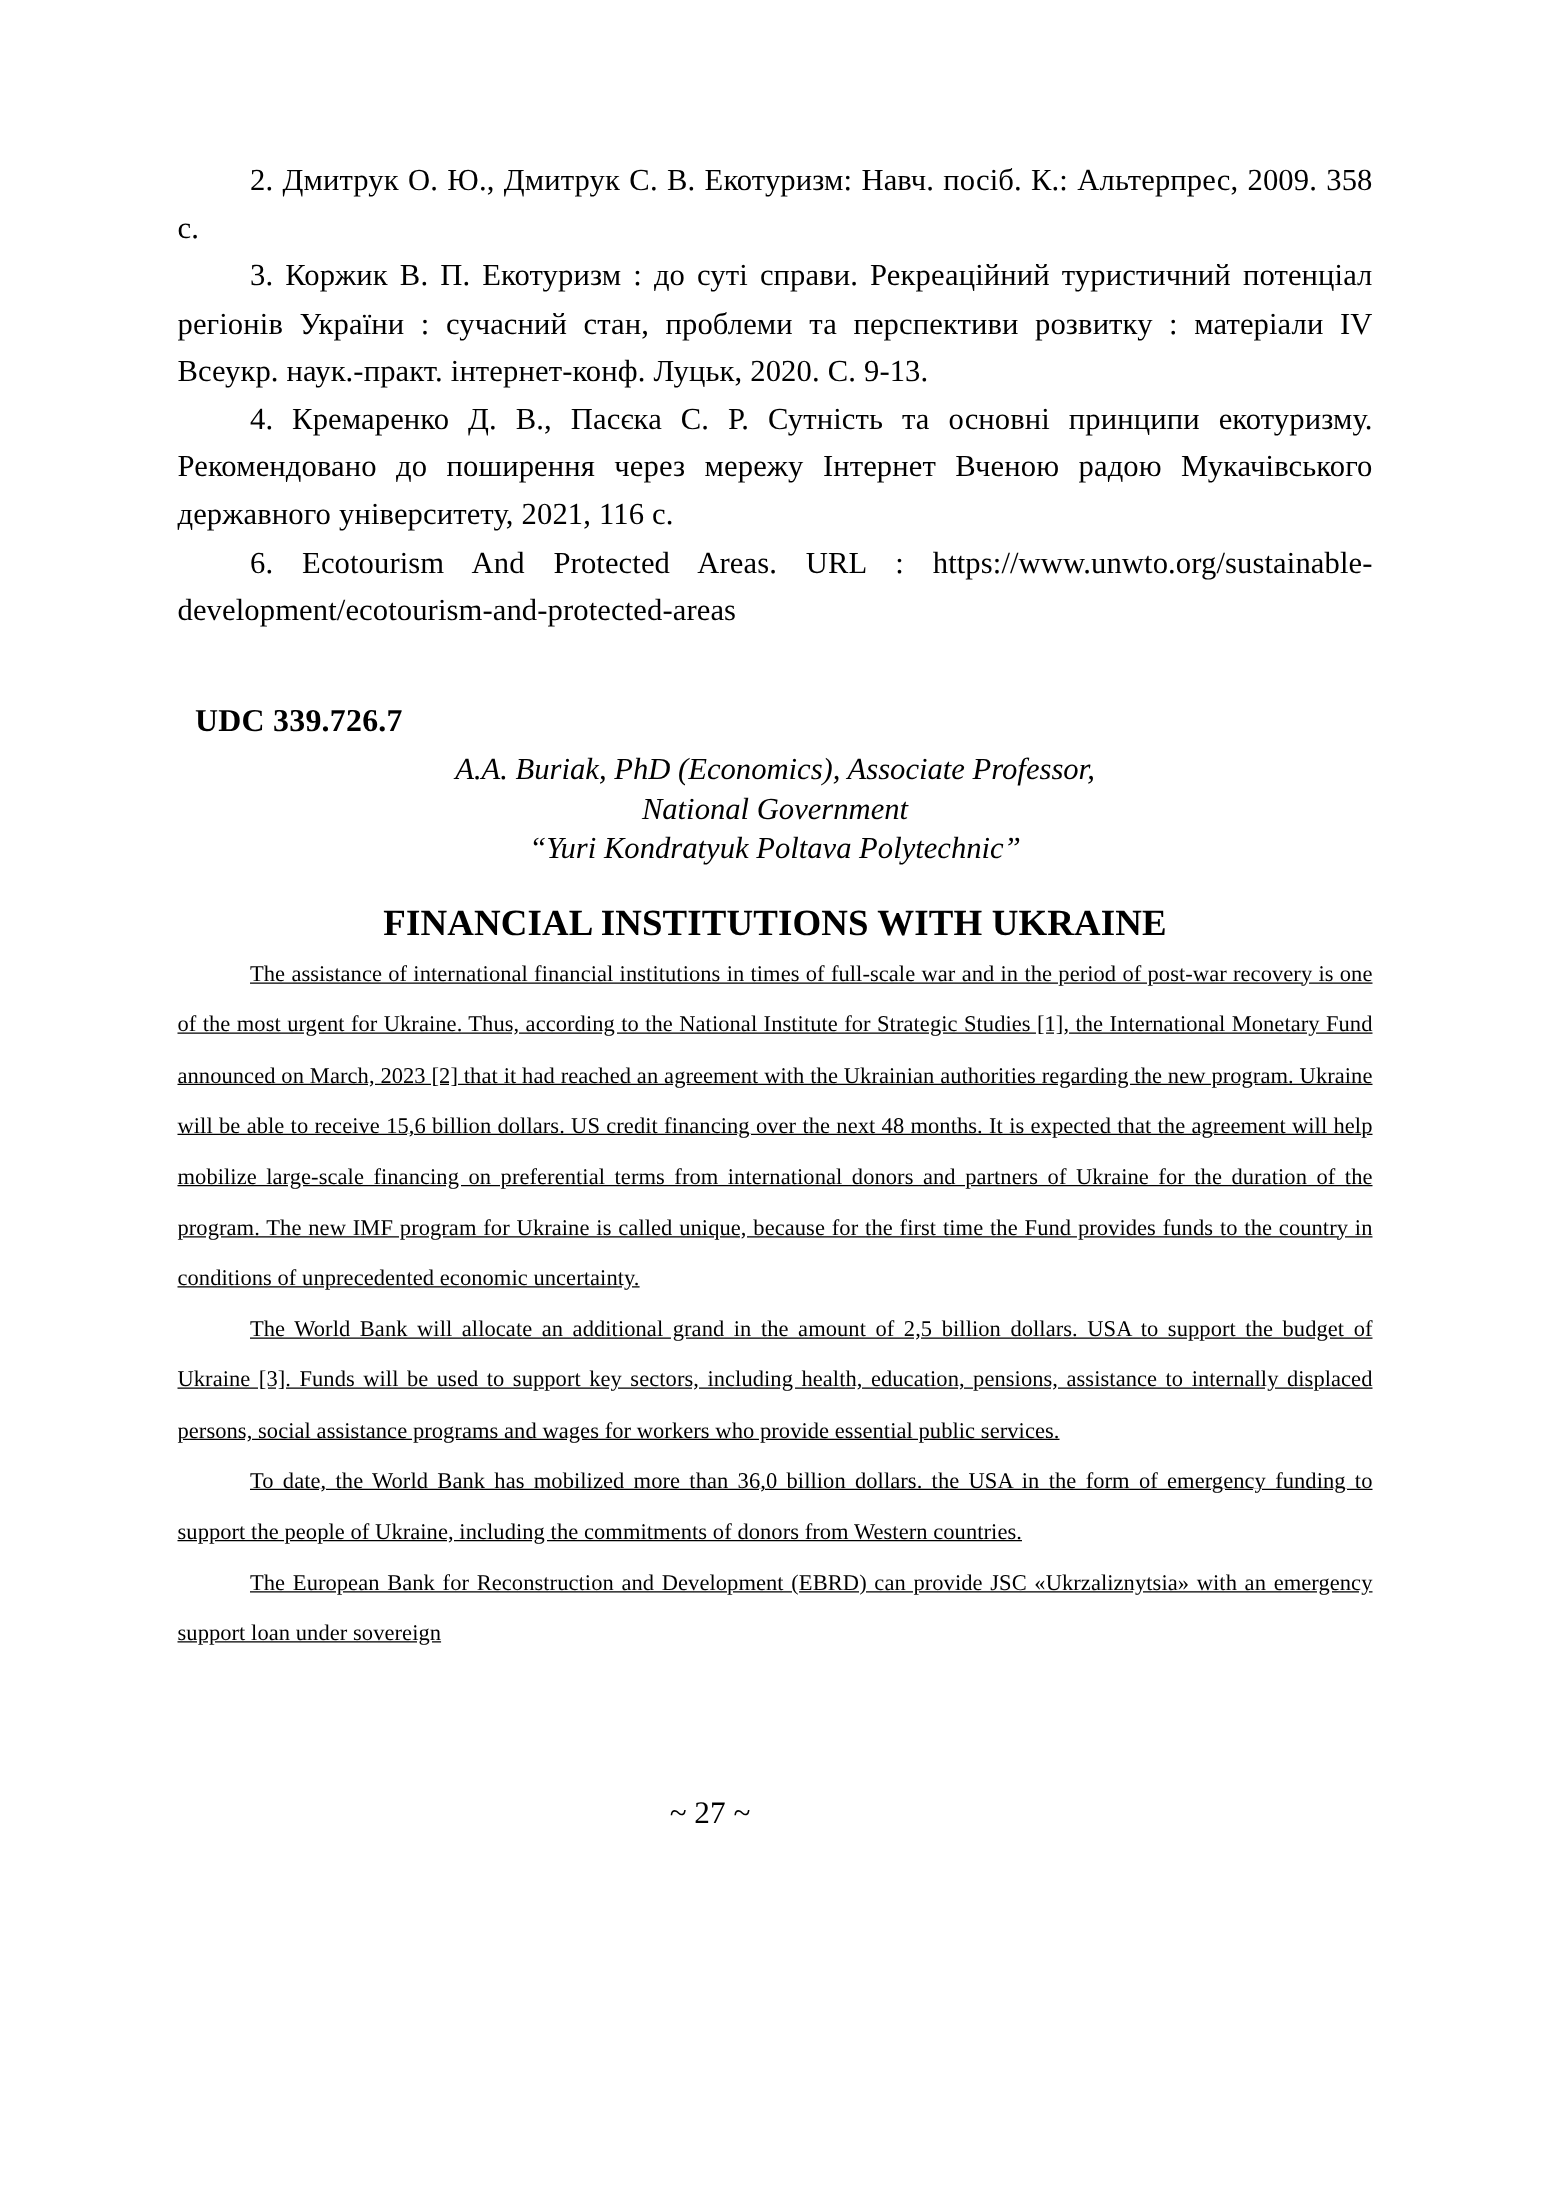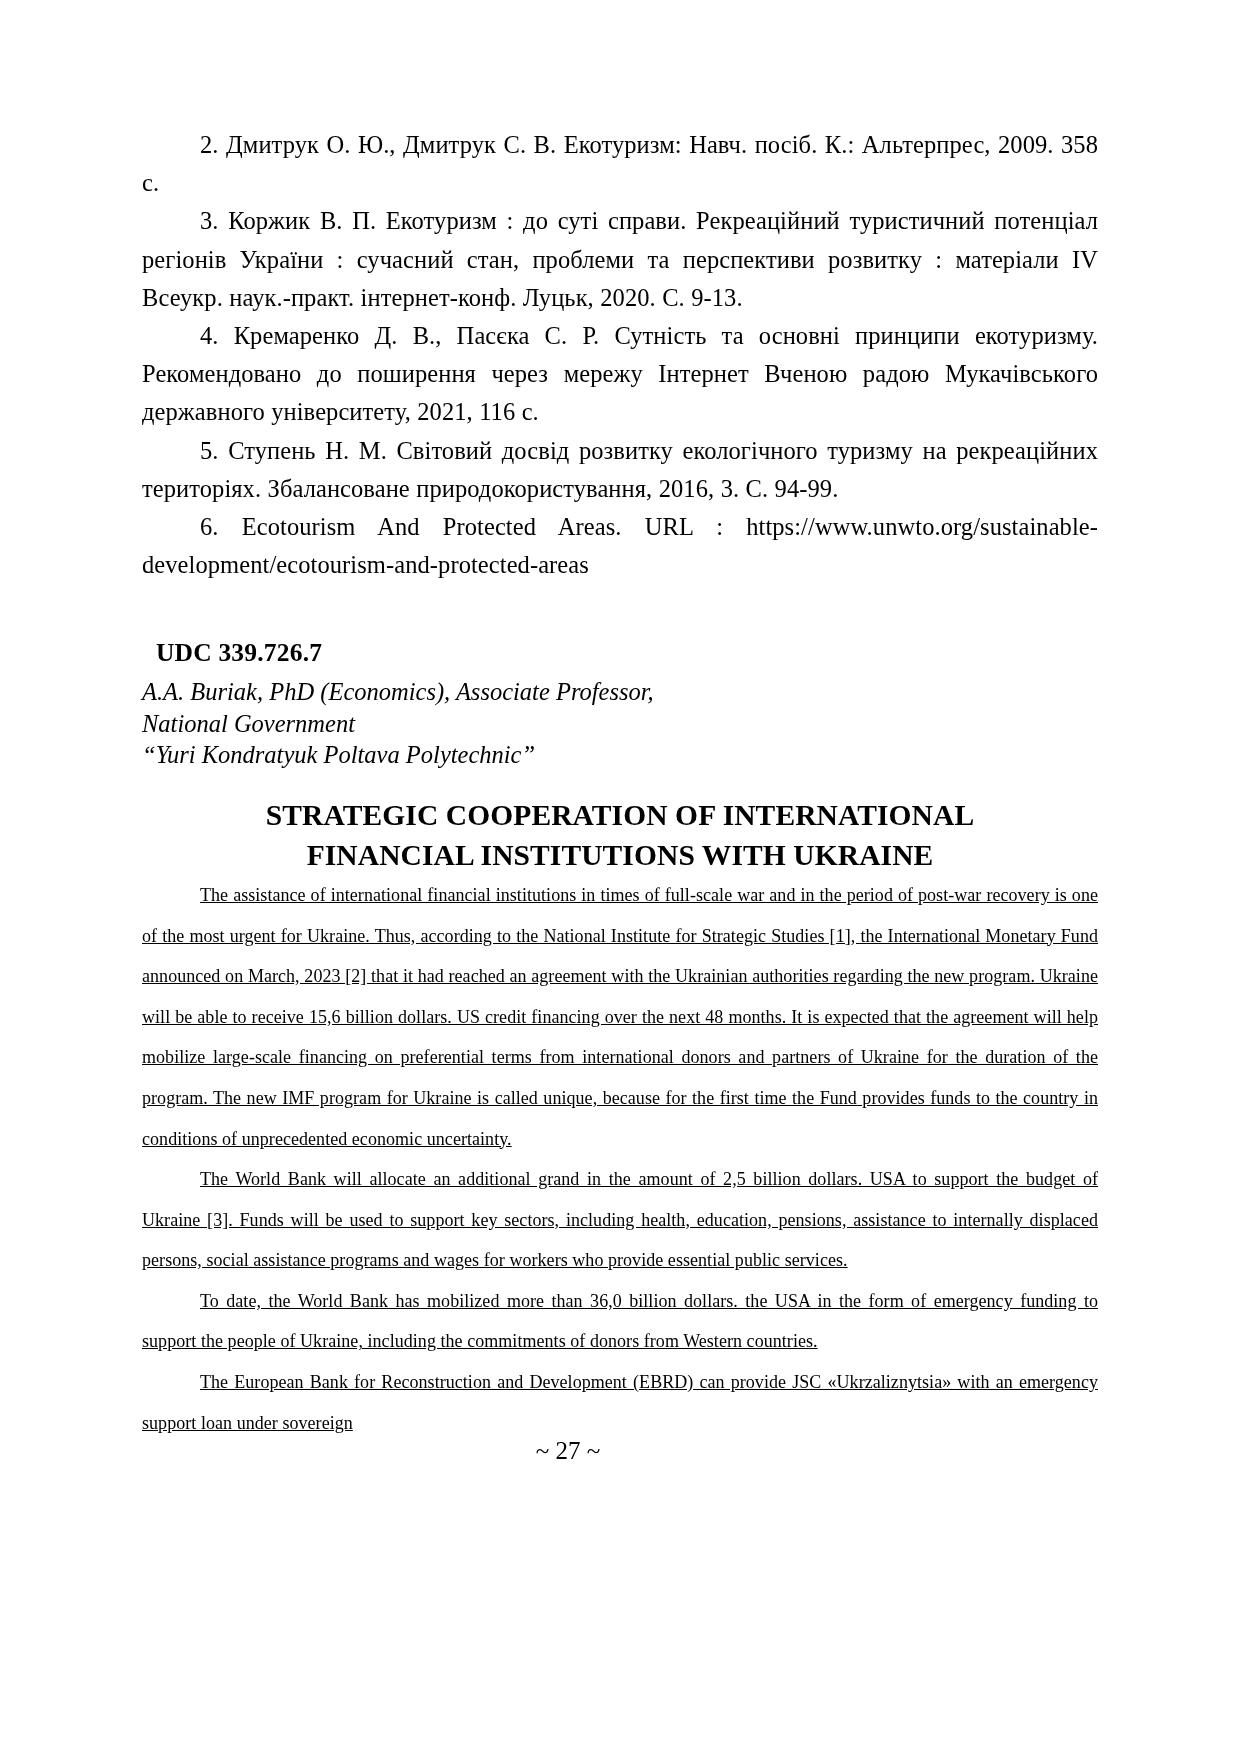--- a/index.html
+++ b/index.html
@@ -50,21 +50,21 @@
   .udc {
     font-weight: bold;
     font-size: 25.5px;
     line-height: 32px;
     margin: 53px 0 0 14px;
     letter-spacing: 0.2px;
   }
 
   
   .author-block {
-    text-align: left;
+    text-align: center;
     font-style: italic;
     font-size: 24.5px;
     line-height: 31.5px;
     margin-top: 7px;
   }
   .author-block div {
     margin: 0;
   }
 
   
@@ -105,34 +105,32 @@
 </head>
 <body>
 
 <div class="page">
   <div class="content">
 
     <div class="refs">
       <p class="ref-item">2. Дмитрук О. Ю., Дмитрук С. В. Екотуризм: Навч. посіб. К.: Альтерпрес, 2009. 358 с.</p>
       <p class="ref-item">3. Коржик В. П. Екотуризм : до суті справи. Рекреаційний туристичний потенціал регіонів України : сучасний стан, проблеми та перспективи розвитку : матеріали IV Всеукр. наук.-практ. інтернет-конф. Луцьк, 2020. С. 9-13.</p>
       <p class="ref-item">4. Кремаренко Д. В., Пасєка С. Р. Сутність та основні принципи екотуризму. Рекомендовано до поширення через мережу Інтернет Вченою радою Мукачівського державного університету, 2021, 116 с.</p>
-      <p class="ref-item">5. Ступень Н. М. Світовий досвід розвитку екологічного туризму на рекреаційних територіях. Збалансоване природокористування, 2016, 3. С. 94-99.</p>
       <p class="ref-item last">6. Ecotourism And Protected Areas. URL : https://www.unwto.org/sustainable-development/ecotourism-and-protected-areas</p>
     </div>
 
     <div class="udc">UDC 339.726.7</div>
 
     <div class="author-block">
       <div>A.A. Buriak, PhD (Economics), Associate Professor,</div>
       <div>National Government</div>
       <div>“Yuri Kondratyuk Poltava Polytechnic”</div>
     </div>
 
     <h1 class="title">
-      <span class="line">STRATEGIC COOPERATION OF INTERNATIONAL</span>
       <span class="line">FINANCIAL INSTITUTIONS WITH UKRAINE</span>
     </h1>
 
     <p class="body-par">The assistance of international financial institutions in times of full-scale war and in the period of post-war recovery is one of the most urgent for Ukraine. Thus, according to the National Institute for Strategic Studies [1], the International Monetary Fund announced on March, 2023 [2] that it had reached an agreement with the Ukrainian authorities regarding the new program. Ukraine will be able to receive 15,6 billion dollars. US credit financing over the next 48 months. It is expected that the agreement will help mobilize large-scale financing on preferential terms from international donors and partners of Ukraine for the duration of the program. The new IMF program for Ukraine is called unique, because for the first time the Fund provides funds to the country in conditions of unprecedented economic uncertainty.</p>
     <p class="body-par">The World Bank will allocate an additional grand in the amount of 2,5 billion dollars. USA to support the budget of Ukraine [3]. Funds will be used to support key sectors, including health, education, pensions, assistance to internally displaced persons, social assistance programs and wages for workers who provide essential public services.</p>
     <p class="body-par">To date, the World Bank has mobilized more than 36,0 billion dollars. the USA in the form of emergency funding to support the people of Ukraine, including the commitments of donors from Western countries.</p>
     <p class="body-par">The European Bank for Reconstruction and Development (EBRD) can provide JSC «Ukrzaliznytsia» with an emergency support loan under sovereign</p>
 
   </div>
 

